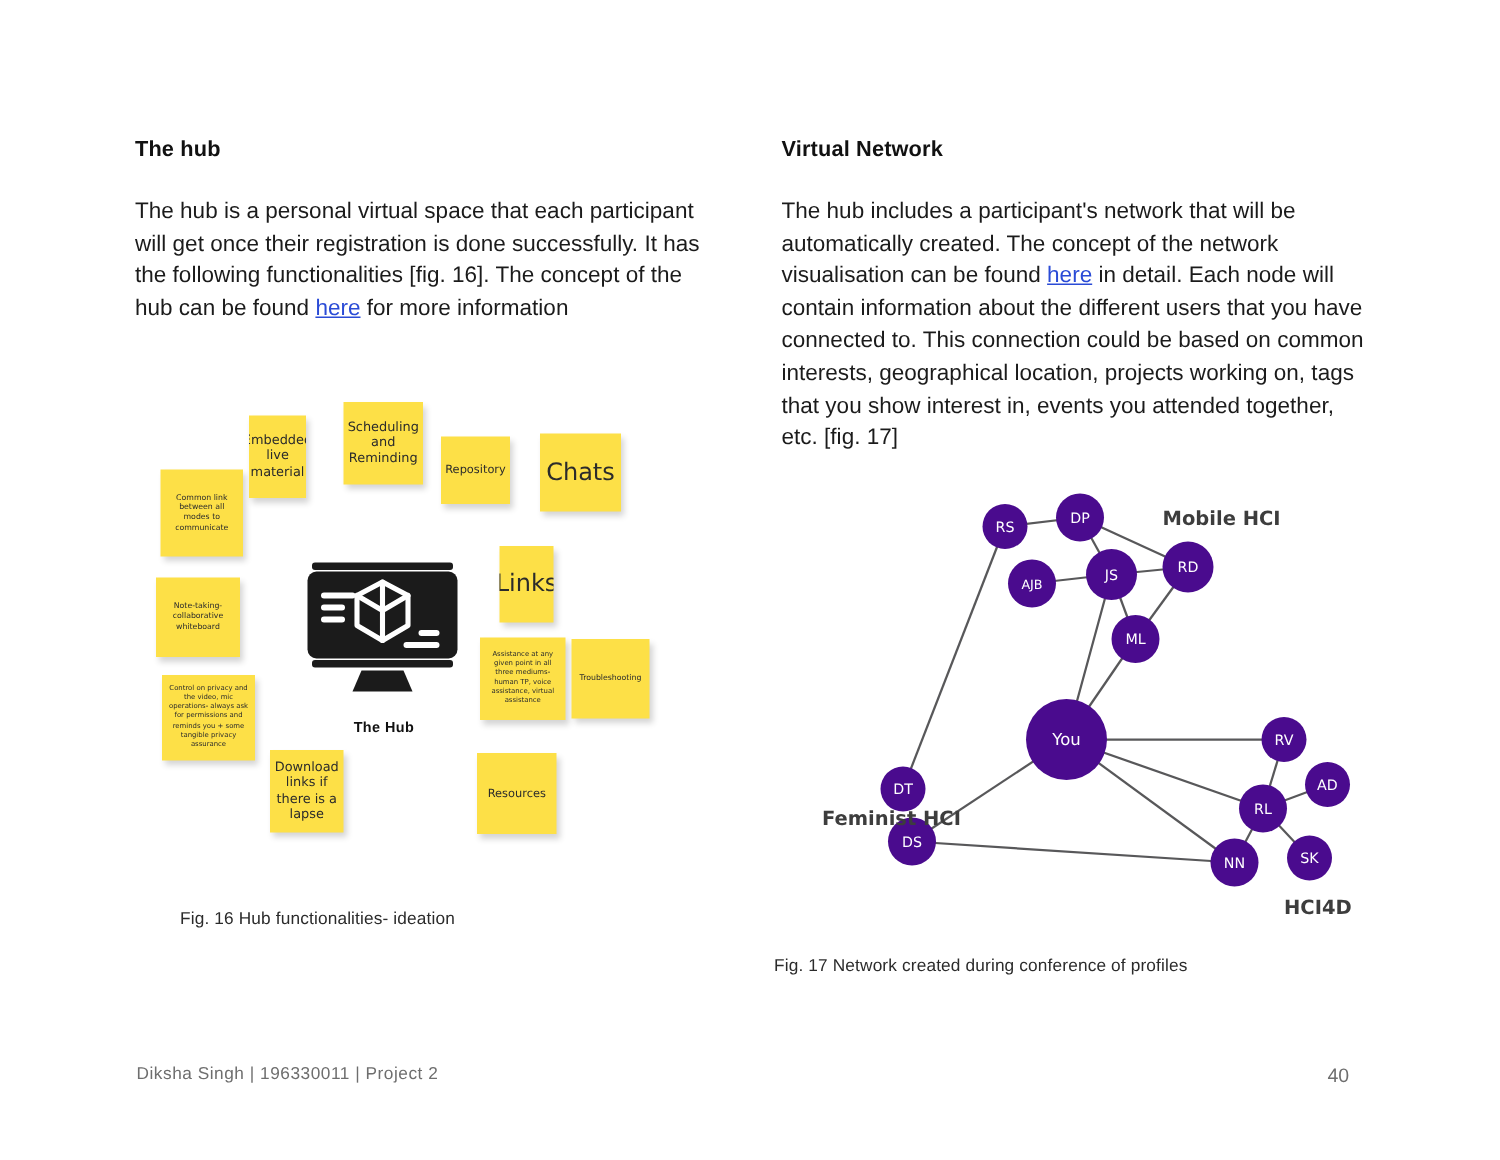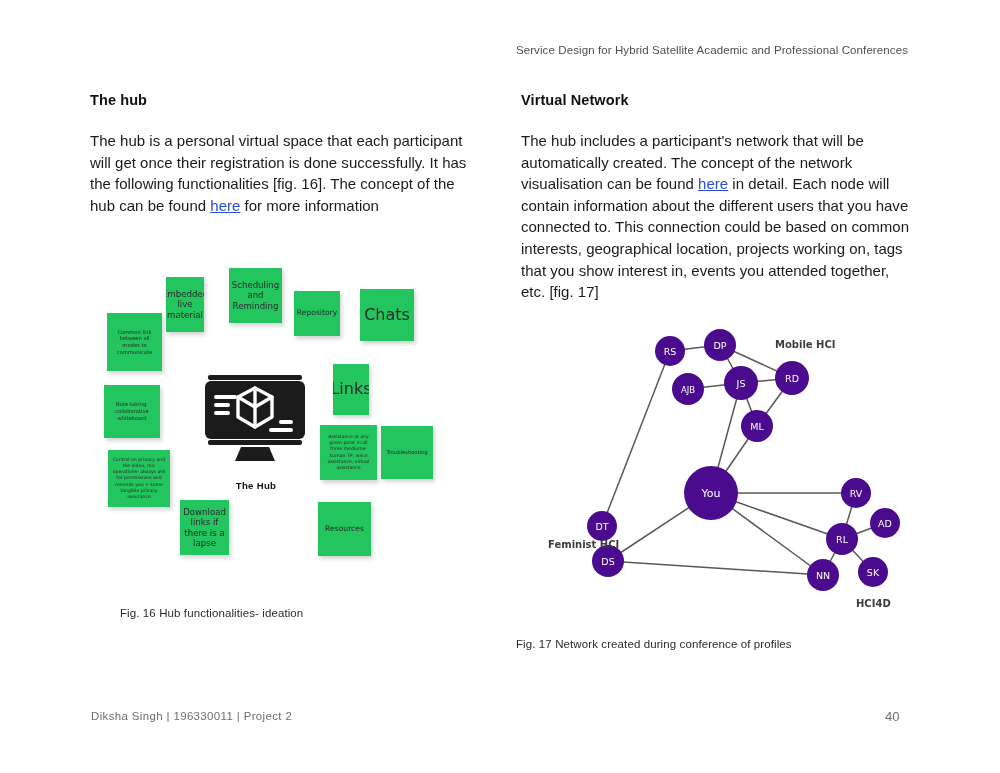--- a/index.html
+++ b/index.html
@@ -91,21 +91,21 @@
   
   #fig16 {
     position: absolute;
     left: 88px;
     top: 258px;
     width: 360px;
     height: 330px;
   }
   .note {
     position: absolute;
-    background: #22c55e;
+    background: #fde047;
     box-shadow: 2px 3px 4px rgba(0,0,0,0.17);
     display: flex;
     align-items: center;
     justify-content: center;
     text-align: center;
     color: #2b2b2b;
     font-family: "DejaVu Sans", sans-serif;
     line-height: 1.18;
     box-sizing: border-box;
     padding: 3px;
@@ -155,37 +155,36 @@
   #fig17 {
     position: absolute;
     left: 520px;
     top: 327px;
     width: 400px;
     height: 300px;
     text-align: center;
   }
   .net-label {
     position: absolute;
-    font-size: 10px;
+    font-size: 13px;
     font-weight: bold;
     color: #3d3d3d;
     white-space: nowrap;
     font-family: "DejaVu Sans", sans-serif;
     padding-left: 20px;
   }
   #label-mobile   { left: 235px; top: 12px; }
   #label-feminist { left: 8px;   top: 212px; }
   #label-hci4d    { left: 316px; top: 271px; }
 </style>
 </head>
 <body>
 
 <div id="page">
 
-  <div class="running-header">Service Design for Hybrid Satellite Academic and Professional Conferences</div>
 
   <div class="col col-left">
     <h2 class="sec-title">The hub</h2>
     <p class="body-par">
       <span>The hub is a personal virtual space that each participant will get once their registration is done successfully. It has the following functionalities [fig. 16]. The concept of the hub can be found </span><a class="inline-link">here</a><span> for more information</span>
     </p>
   </div>
 
   <div class="col col-right">
     <h2 class="sec-title">Virtual Network</h2>

